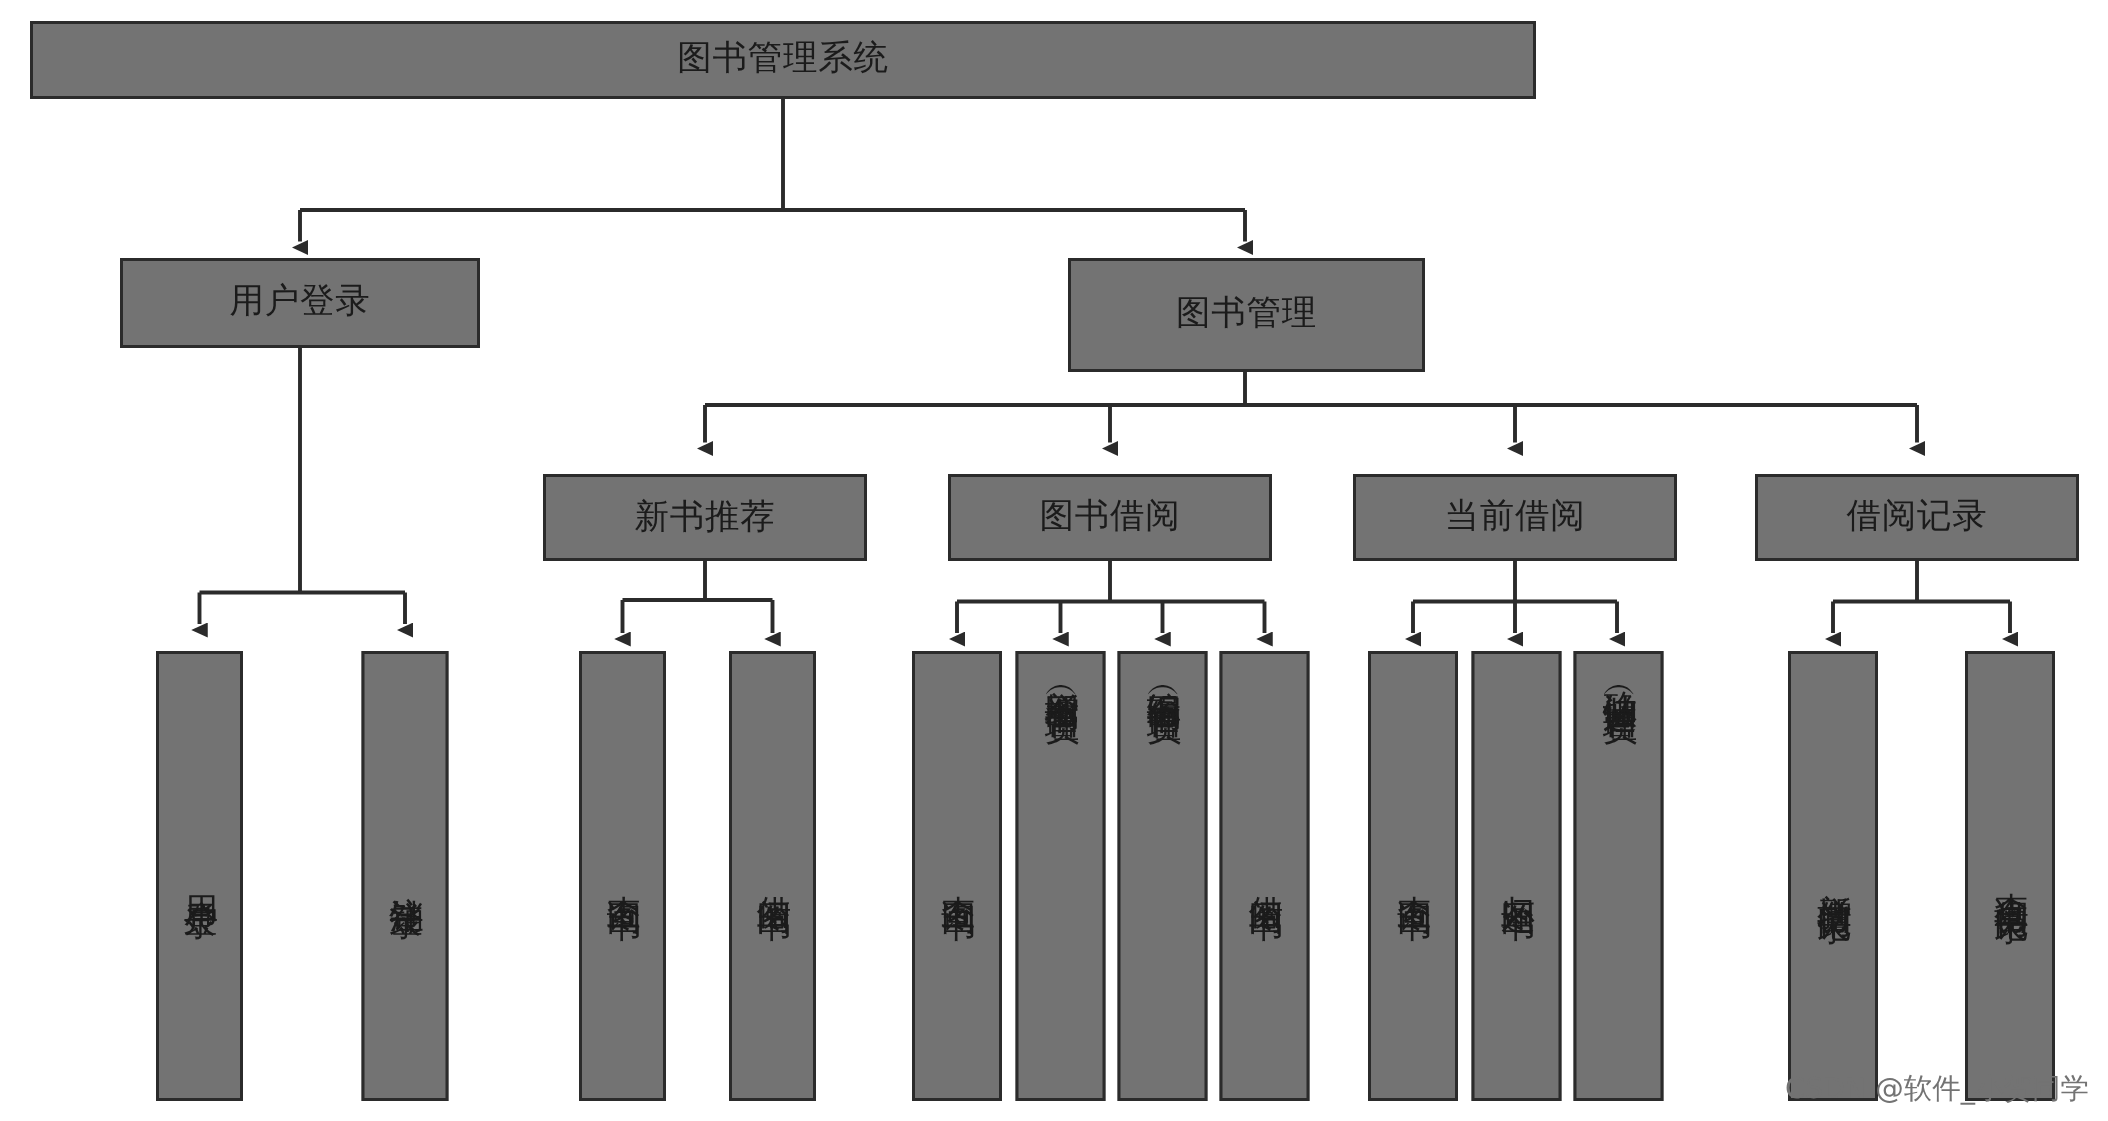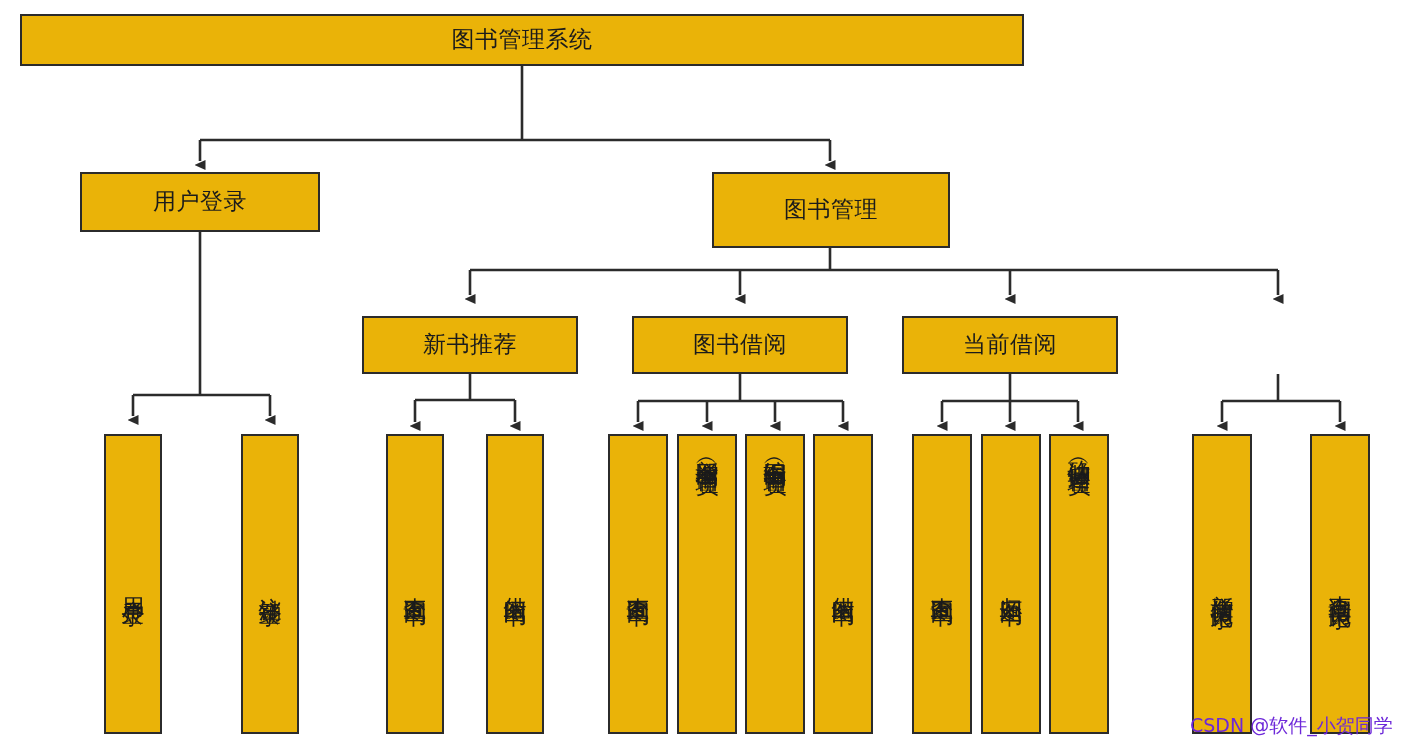--- a/index.html
+++ b/index.html
@@ -21,21 +21,21 @@
     position: absolute;
     left: 0;
     top: 0;
     width: 1405px;
     height: 747px;
   }
   .node {
     position: absolute;
     box-sizing: border-box;
     border: 2px solid #2b2b2b;
-    background: #eab308;
+    background: #737373;
     display: flex;
     align-items: center;
     justify-content: center;
     color: #1b1b1b;
   }
   .node .label {
     display: block;
     text-align: center;
     line-height: 1.18;
     letter-spacing: 0.5px;
@@ -57,21 +57,21 @@
   }
   .node.v.tall .label {
     letter-spacing: 2px;
   }
   .node.v.short {
     align-items: center;
     padding-top: 0;
   }
   .watermark {
     position: absolute;
-    color: #6d28d9;
+    color: #737373;
     font-size: 19px;
     white-space: nowrap;
     font-family: "DejaVu Sans", "Liberation Sans", sans-serif;
     text-align: center;
   }
 </style>
 </head>
 <body>
 
 <div id="stage">
@@ -139,20 +139,23 @@
 
   <div class="node h" style="left:362px; top:316px; width:216px; height:58px;font-family:Liberation Serif, serif;">
     <span class="label">新书推荐</span>
   </div>
   <div class="node h" style="left:902px; top:316px; width:216px; height:58px;">
     <span class="label">当前借阅</span>
   </div>
   <div class="node h" style="left:632px; top:316px; width:216px; height:58px;">
     <span class="label">图书借阅</span>
   </div>
+  <div class="node h" style="left:1170px; top:316px; width:216px; height:58px;">
+    <span class="label">借阅记录</span>
+  </div>
 
   <div class="node v short" style="left:104px; top:434px; width:58px; height:300px;">
     <span class="label">用户登录</span>
   </div>
   <div class="node v short" style="left:241px; top:434px; width:58px; height:300px;">
     <span class="label">注销登录</span>
   </div>
 
   <div class="node v short" style="left:386px; top:434px; width:58px; height:300px;">
     <span class="label">查询图书</span>

